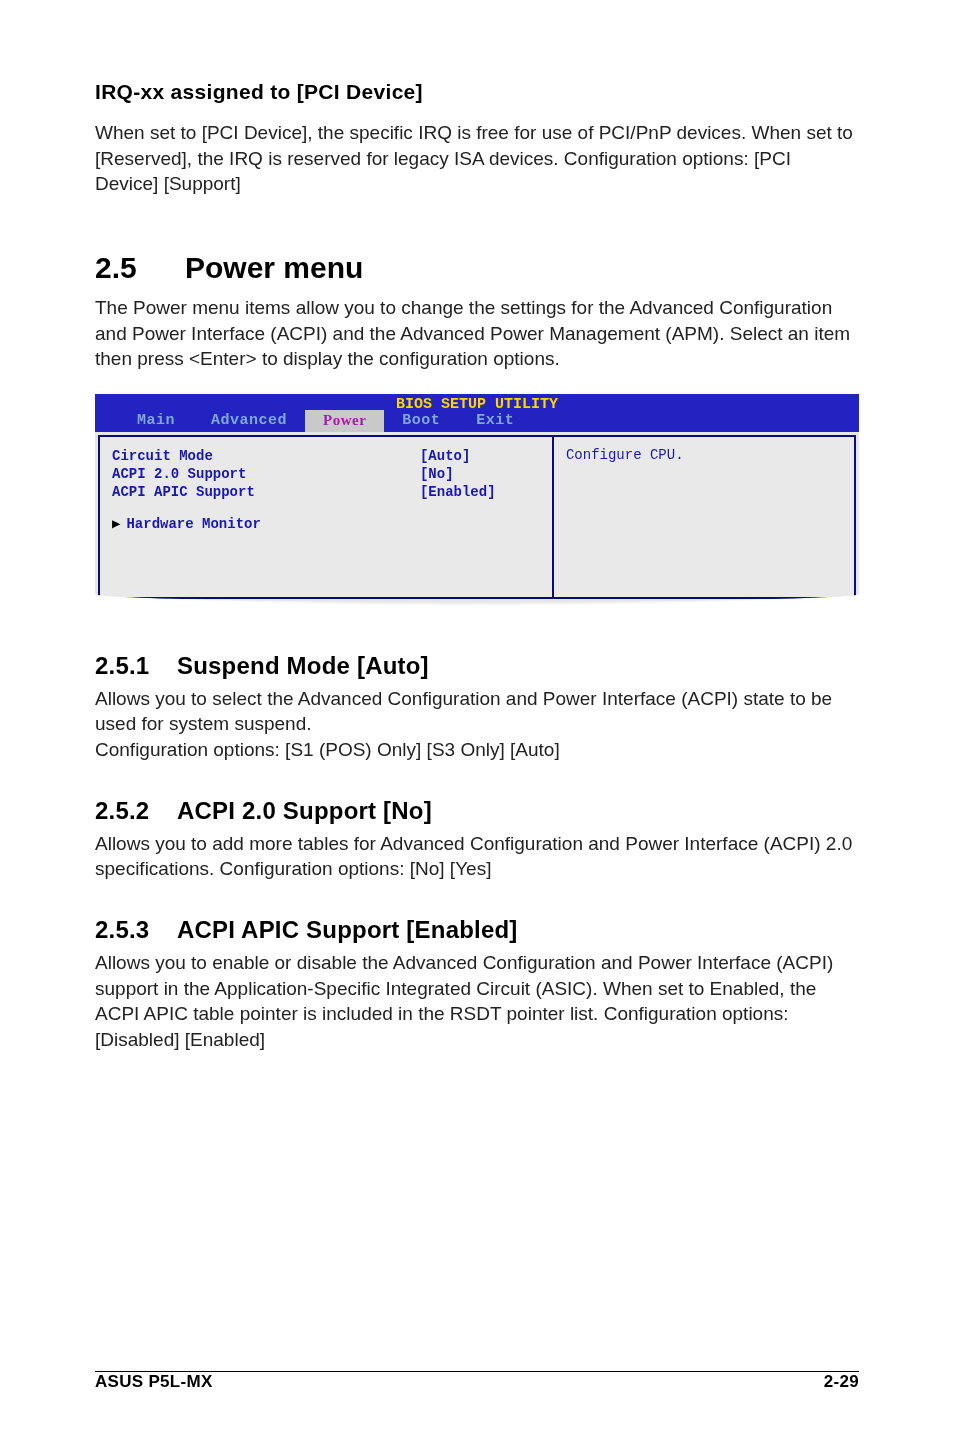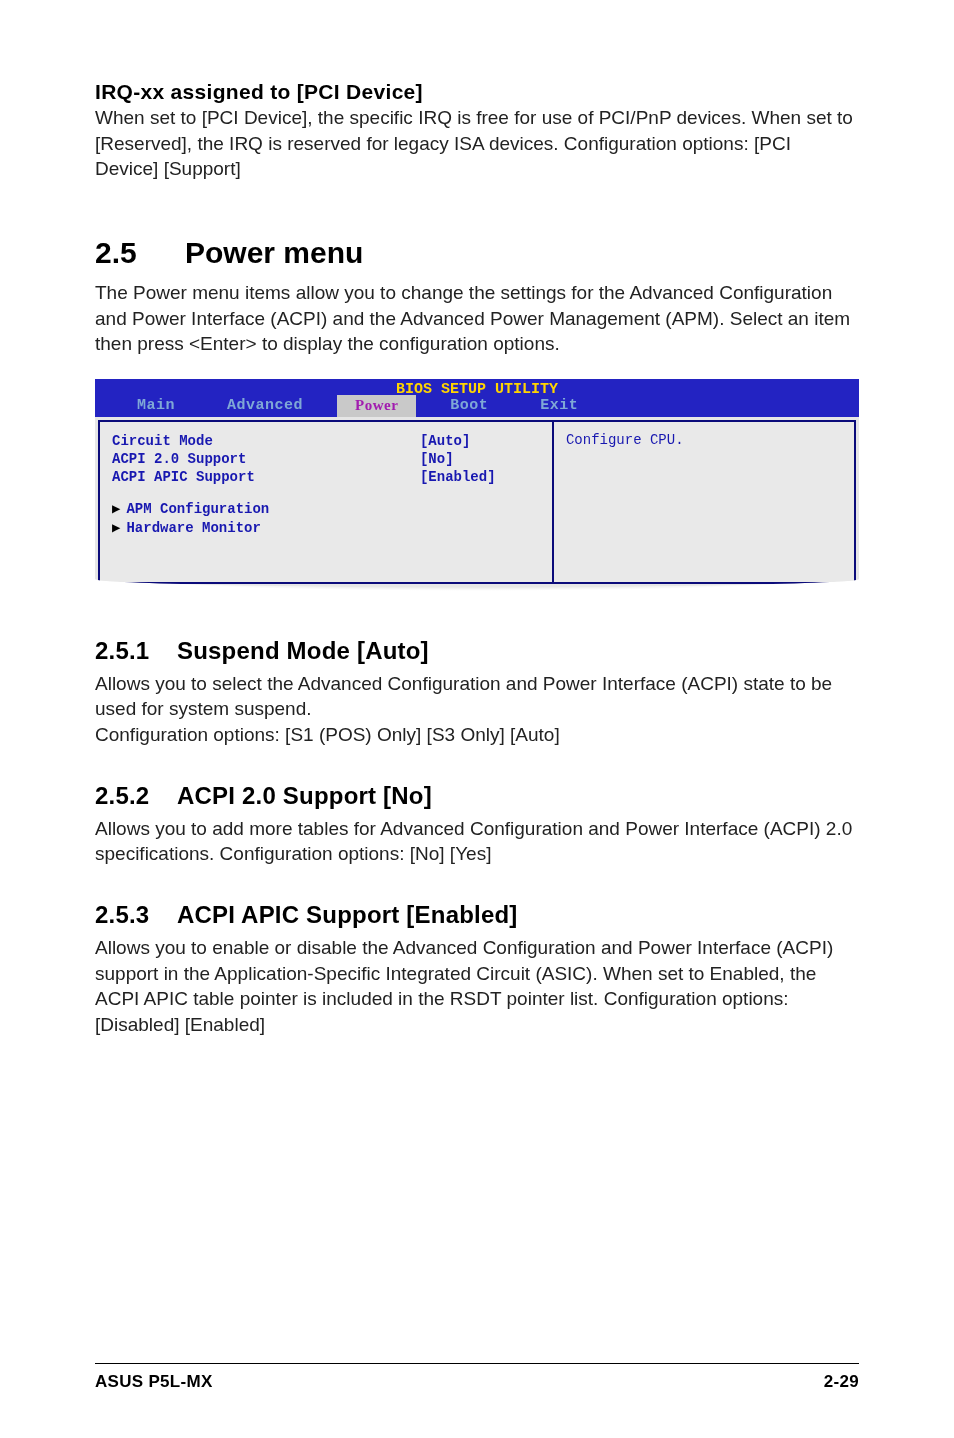--- a/index.html
+++ b/index.html
@@ -12,21 +12,21 @@
     background: #fff;
     width: 954px;
     min-height: 1438px;
     padding: 80px 95px 40px 95px;
     position: relative;
     color: #000;
   }
   .para-heading {
     font-weight: bold;
     font-size: 21px;
-    margin-bottom: 1px;
+    margin-bottom: 16px;
     letter-spacing: 0.3px;
   }
   .body-text {
     font-size: 19px;
     line-height: 1.35;
     color: #222;
   }
   .section-title {
     font-size: 30px;
     font-weight: bold;
@@ -61,21 +61,21 @@
     text-align: center;
     color: #ffd400;
     font-weight: bold;
     position: absolute;
     top: 2px;
     left: 0;
     font-size: 15px;
   }
   .bios-tabs {
     display: flex;
-    gap: 16px;
+    gap: 0;
     padding-left: 24px;
     align-items: flex-end;
     height: 100%;
     font-size: 15px;
   }
   .bios-tab {
     color: #7fa8d6;
     padding: 2px 18px 3px 18px;
     letter-spacing: 0.5px;
   }
@@ -147,21 +147,20 @@
     display: inline-block;
     width: 82px;
   }
 
   .footer {
     position: absolute;
     bottom: 46px;
     left: 95px;
     right: 95px;
     border-top: 1.5px solid #000;
-    padding-top: 8px;
     display: flex;
     justify-content: space-between;
     font-weight: bold;
     font-size: 17px;
     letter-spacing: 0.3px;
   }
 </style>
 </head>
 <body>
 
@@ -192,21 +191,20 @@
       </div>
       <div class="bios-row">
         <span class="lbl">ACPI 2.0 Support</span>
         <span class="val">[No]</span>
       </div>
       <div class="bios-row">
         <span class="lbl">ACPI APIC Support</span>
         <span class="val">[Enabled]</span>
       </div>
       <div class="bios-sub">
-        <div class="row"><span class="tri">▶</span><span>APM Configuration</span></div>
         <div class="row"><span class="tri">▶</span><span>Hardware Monitor</span></div>
       </div>
     </div>
     <div class="bios-right">
       <span>Configure CPU.</span>
     </div>
   </div>
 </div>
 <div class="bios-shadow"></div>
 

